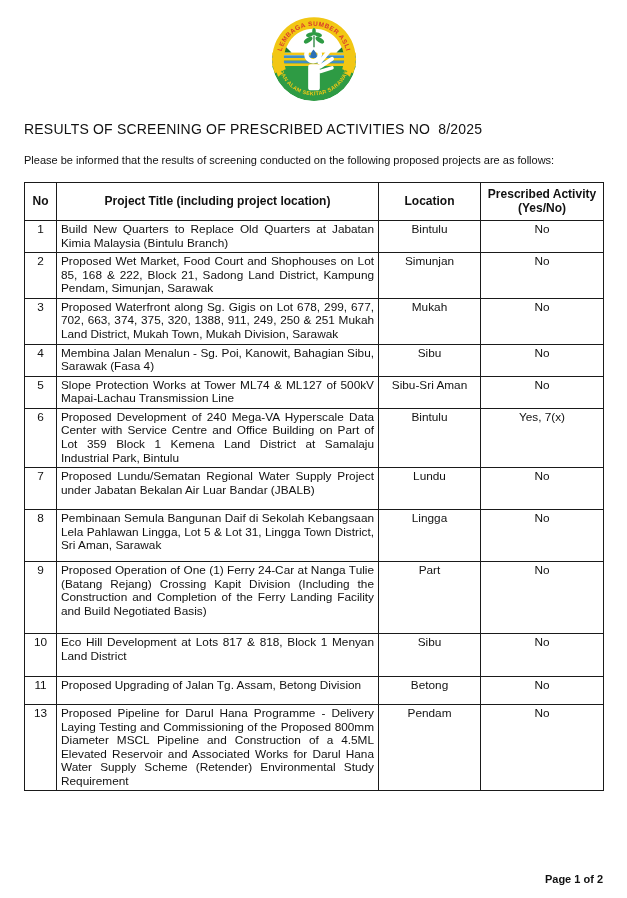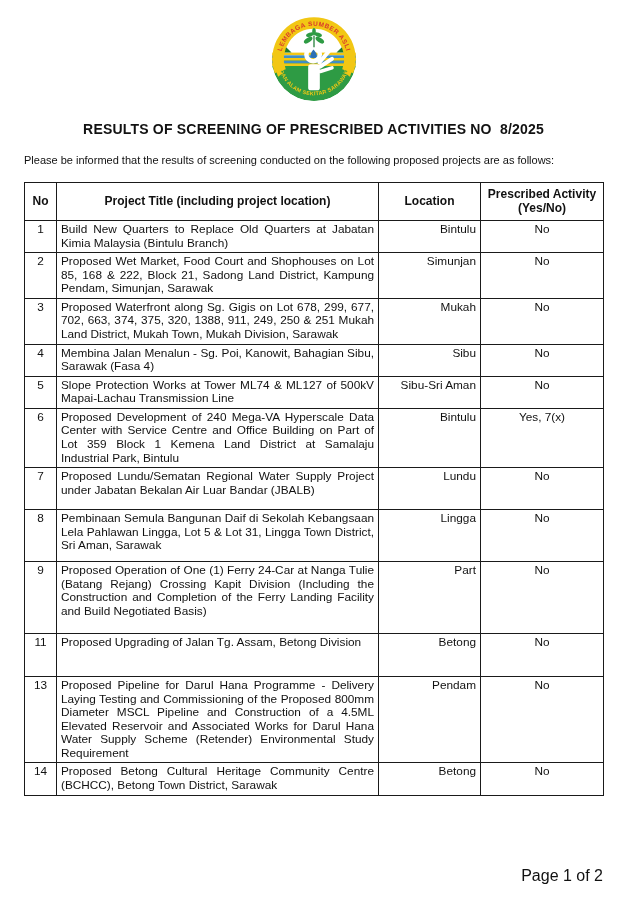--- a/index.html
+++ b/index.html
@@ -11,23 +11,23 @@
     position: relative;
     overflow: hidden;
   }
   .page { width: 627px; height: 898px; padding: 12px 24px 0 24px; position: relative; }
 
   .logo-wrap { width: 100%; display: flex; justify-content: center; padding-top: 2px; }
   .logo-wrap svg { display: block; }
 
   .doc-title {
     margin-top: 19px;
-    text-align: center;
+    text-align: left;
     font-size: 14px;
-    font-weight: bold;
+    font-weight: normal;
     letter-spacing: 0.2px;
     white-space: pre-wrap;
     color: #111;
   }
 
   .intro {
     margin-top: 16px;
     font-size: 11px;
     line-height: 1.28;
     color: #111;
@@ -59,21 +59,21 @@
     font-size: 12px;
   }
   th.col-pa { white-space: pre-line; }
 
   table.results td {
     vertical-align: top;
     padding: 2px 4px;
   }
   td.cell-no  { text-align: center; }
   td.cell-title { text-align: justify; padding-left: 5px; padding-right: 5px; }
-  td.cell-loc { text-align: right; }
+  td.cell-loc { text-align: center; }
   td.cell-pa  { text-align: center; }
 
   
   tbody tr:nth-child(1)  td { height: 27px; }
   tbody tr:nth-child(2)  td { height: 44px; }
   tbody tr:nth-child(3)  td { height: 44px; }
   tbody tr:nth-child(4)  td { height: 28px; }
   tbody tr:nth-child(5)  td { height: 28px; }
   tbody tr:nth-child(6)  td { height: 58px; }
   tbody tr:nth-child(7)  td { height: 42px; }
@@ -82,22 +82,22 @@
   tbody tr:nth-child(10) td { height: 43px; }
   tbody tr:nth-child(11) td { height: 28px; }
   tbody tr:nth-child(12) td { height: 28px; }
   tbody tr:nth-child(13) td { height: 100px; margin-top: 36px; }
   tbody tr:nth-child(14) td { height: 31px; }
 
   .footer {
     position: absolute;
     right: 24px;
     bottom: 13px;
-    font-size: 16px;
-    font-weight: 400;
+    font-size: 11px;
+    font-weight: 700;
     color: #111;
   }
 </style>
 </head>
 <body>
 
 <div class="page">
 
   <div class="logo-wrap">
     <svg width="90" height="88" viewBox="0 0 100 98" aria-hidden="true">
@@ -228,35 +228,35 @@
         <td class="cell-loc">Lingga</td>
         <td class="cell-pa">No</td>
       </tr>
         <tr style="">
         <td class="cell-no">9</td>
         <td class="cell-title">Proposed Operation of One (1) Ferry 24-Car at Nanga Tulie (Batang Rejang) Crossing Kapit Division (Including the Construction and Completion of the Ferry Landing Facility and Build Negotiated Basis)</td>
         <td class="cell-loc">Part</td>
         <td class="cell-pa">No</td>
       </tr>
         <tr style="">
+        <td class="cell-no">10</td>
+        <td class="cell-title">Eco Hill Development at Lots 817 &amp; 818, Block 1 Menyan Land District</td>
+        <td class="cell-loc">Sibu</td>
+        <td class="cell-pa">No</td>
+      </tr>
+        <tr style="">
         <td class="cell-no">11</td>
         <td class="cell-title">Proposed Upgrading of Jalan Tg. Assam, Betong Division</td>
         <td class="cell-loc">Betong</td>
         <td class="cell-pa">No</td>
       </tr>
         <tr style="">
         <td class="cell-no">13</td>
         <td class="cell-title">Proposed Pipeline for Darul Hana Programme - Delivery Laying Testing and Commissioning of the Proposed 800mm Diameter MSCL Pipeline and Construction of a 4.5ML Elevated Reservoir and Associated Works for Darul Hana Water Supply Scheme (Retender) Environmental Study Requirement</td>
         <td class="cell-loc">Pendam</td>
         <td class="cell-pa">No</td>
       </tr>
-        <tr style="">
-        <td class="cell-no">14</td>
-        <td class="cell-title">Proposed Betong Cultural Heritage Community Centre (BCHCC), Betong Town District, Sarawak</td>
-        <td class="cell-loc">Betong</td>
-        <td class="cell-pa">No</td>
-      </tr>
       </tbody>
   </table>
 
   <div class="footer">Page 1 of 2</div>
 
 </div>
 
 </body></html>

